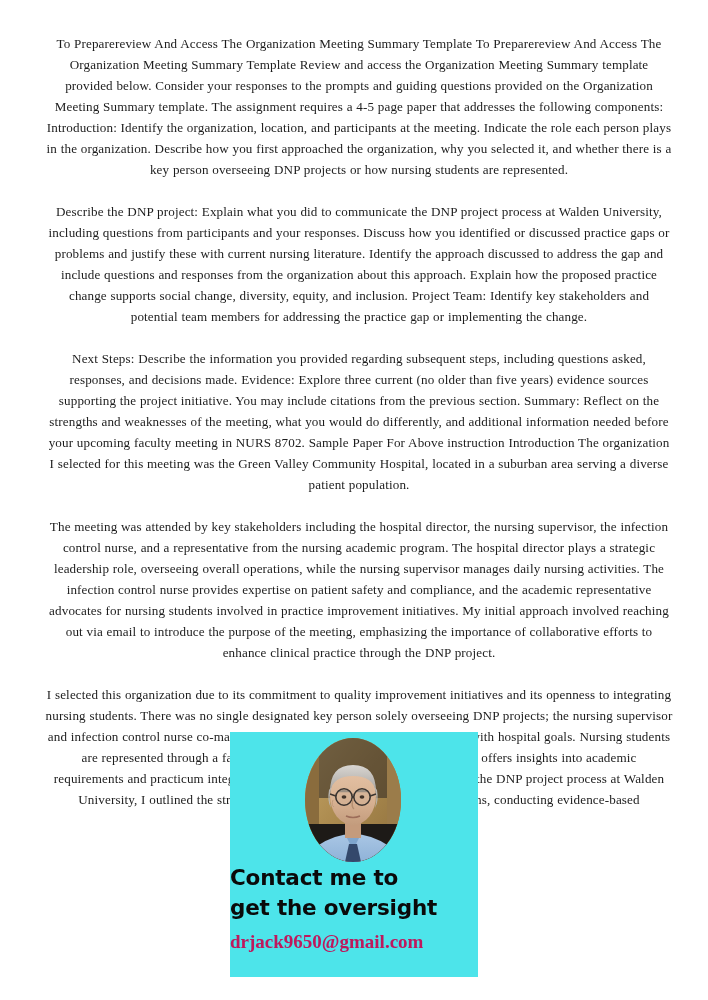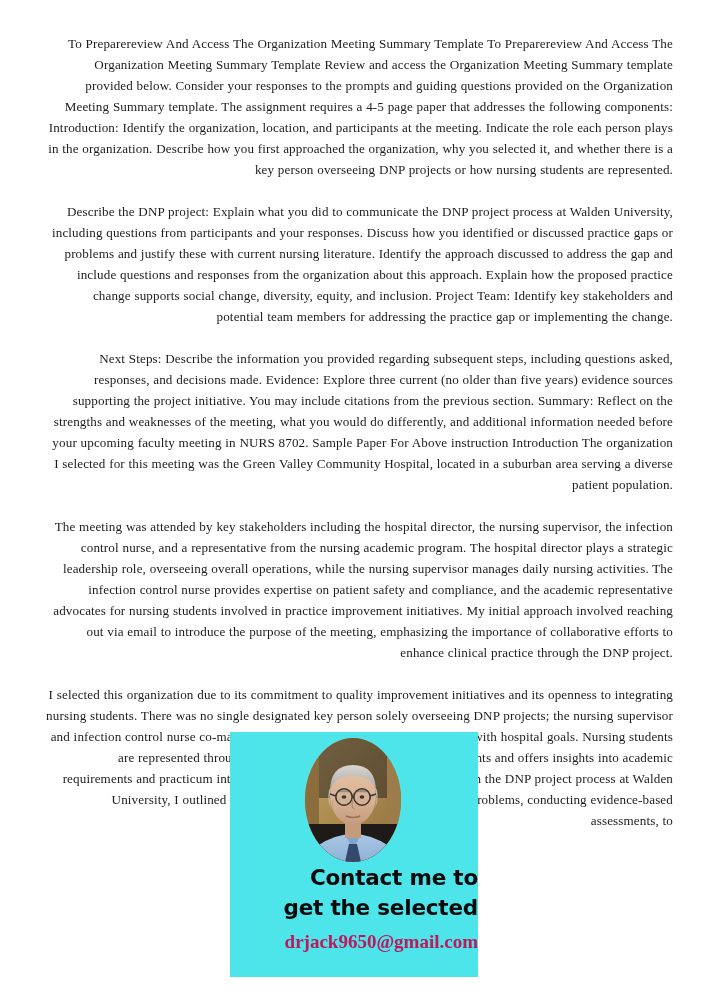--- a/index.html
+++ b/index.html
@@ -26,21 +26,21 @@
     position: absolute;
     left: 45px;
     top: 33px;
     width: 628px;
   }
 
   .para {
     margin: 0 0 21px 0;
     font-size: 13.1px;
     line-height: 21px;
-    text-align: right;
+    text-align: center;
     color: #1c1c1c;
     letter-spacing: 0.01em;
     word-spacing: 0.02em;
   }
   .para:last-child { margin-bottom: 0; }
 
   
   #promo-overlay {
     position: absolute;
     left: 230px;
@@ -62,21 +62,21 @@
     overflow: hidden;
     background: #b79a5e;
   }
   .promo-photo svg { display: block; width: 100%; height: 100%; }
 
   .promo-lines {
     position: absolute;
     left: 0;
     right: 0;
     top: 131px;
-    text-align: right;
+    text-align: left;
   }
   .promo-headline {
     font-family: "DejaVu Sans", "Liberation Sans", sans-serif;
     font-weight: bold;
     font-size: 21.5px;
     line-height: 30px;
     color: #0a0a0a;
     letter-spacing: -0.2px;
   }
   .promo-email {
@@ -156,19 +156,19 @@
         <ellipse cx="57" cy="59" rx="2.4" ry="1.7" fill="#41332a"></ellipse>
 
         <path d="M48 61 Q46 69 49 71" fill="none" stroke="#b38e70" stroke-width="1.5"></path>
         <path d="M41 78 Q48 81 55 78" fill="none" stroke="#9c6d59" stroke-width="1.6"></path>
         <path d="M28 62 Q26 67 29 69" fill="none" stroke="#c09b7c" stroke-width="1"></path>
       </svg>
     </div>
 
     <div class="promo-lines">
       <div class="promo-headline">Contact me to</div>
-      <div class="promo-headline">get the selected</div>
+      <div class="promo-headline">get the oversight</div>
       <div class="promo-email">drjack9650@gmail.com</div>
     </div>
 
   </div>
 
 </div>
 
 </body></html>

